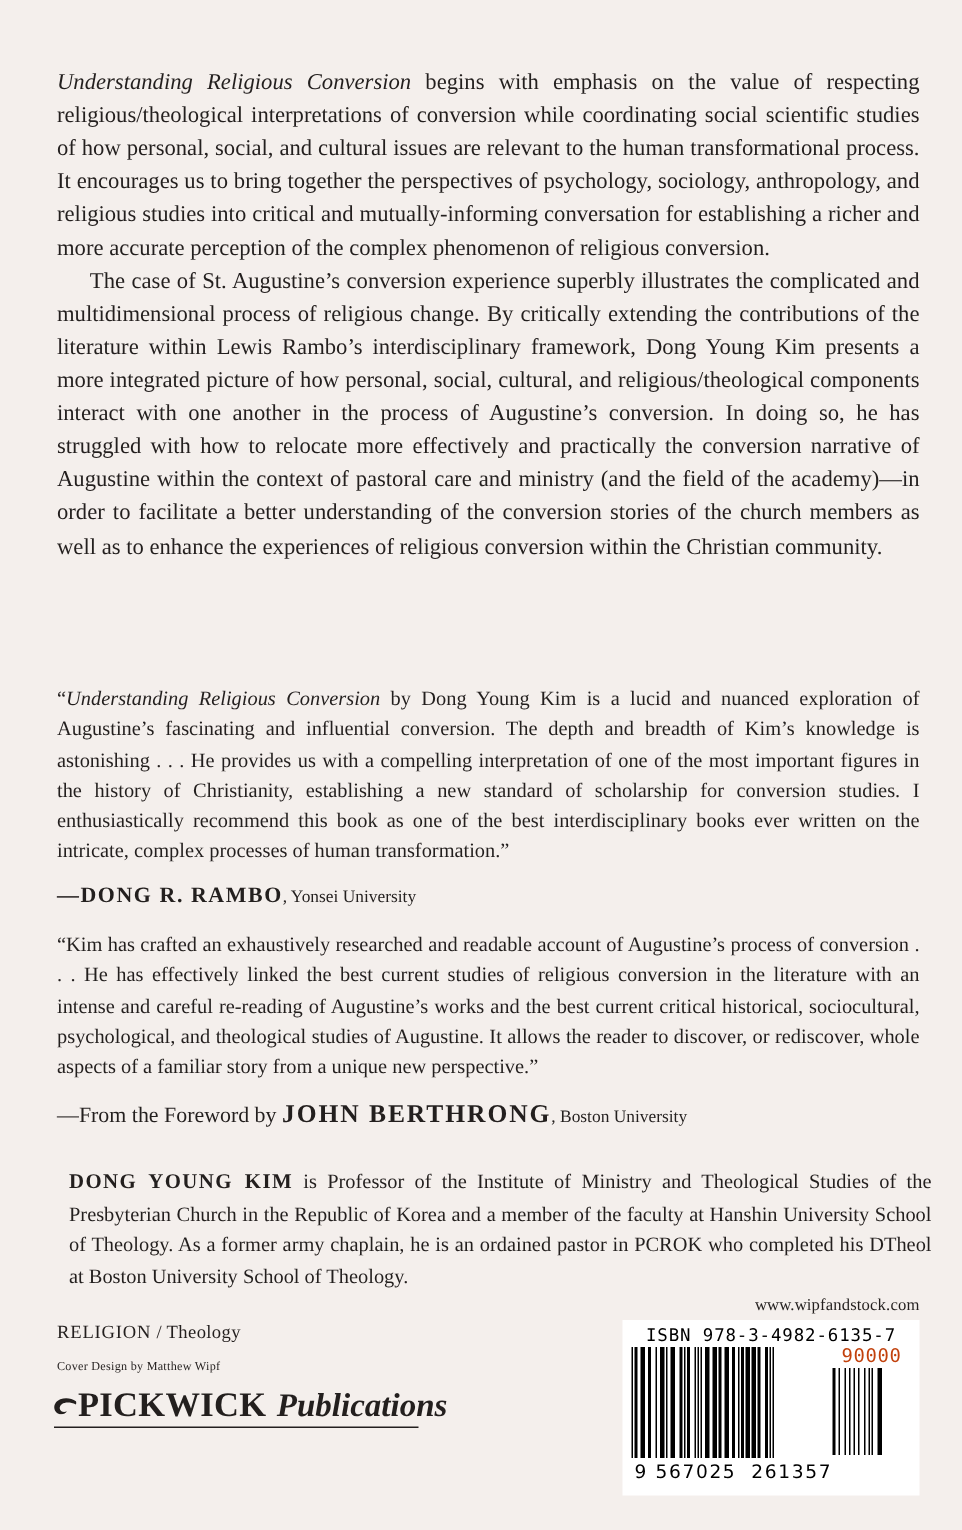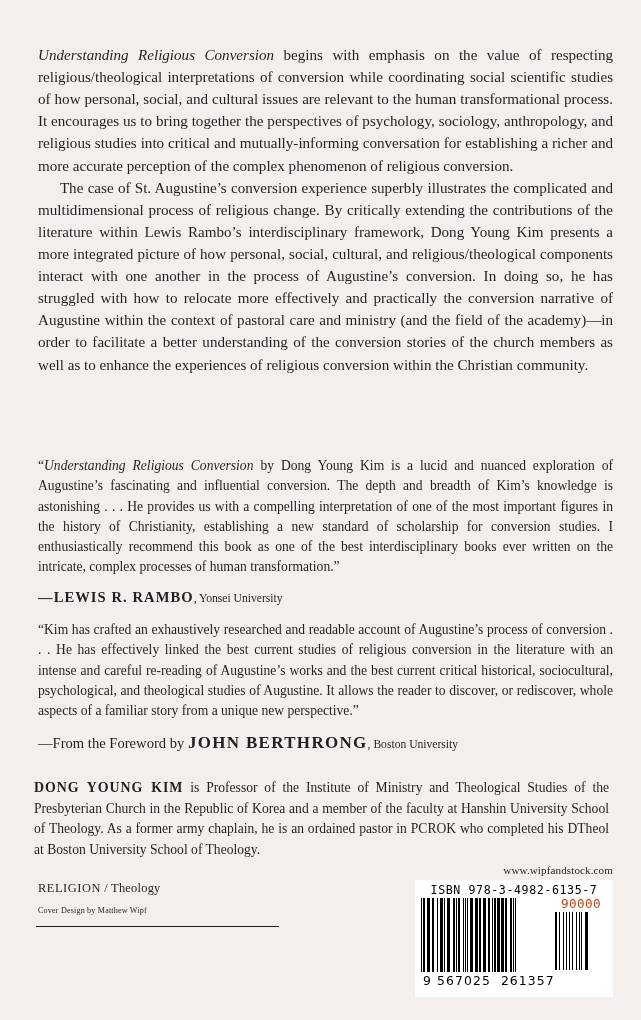--- a/index.html
+++ b/index.html
@@ -74,21 +74,21 @@
     font-size: 17px;
     letter-spacing: 1.3px;
   }
   .attrib .affil {
     font-size: 11.6px;
   }
 
   
   .bio {
     position: absolute;
-    left: 34px;
+    left: 46px;
     top: 778px;
     width: 575px;
     font-size: 13.6px;
     line-height: 1.5;
     text-align: justify;
   }
   .bio .author-name {
     font-weight: bold;
     letter-spacing: 0.95px;
     font-size: 13.9px;
@@ -236,35 +236,44 @@
 
 <div class="cover">
 
   <div class="blurb">
     <p><span class="ital">Understanding Religious Conversion</span><span> begins with emphasis on the value of respecting religious/theological interpretations of conversion while coordinating social scientific studies of how personal, social, and cultural issues are relevant to the human transformational process. It encourages us to bring together the perspectives of psychology, sociology, anthropology, and religious studies into critical and mutually-informing conversation for establishing a richer and more accurate perception of the complex phenomenon of religious conversion.</span></p>
     <p>The case of St. Augustine’s conversion experience superbly illustrates the complicated and multidimensional process of religious change. By critically extending the contributions of the literature within Lewis Rambo’s interdisciplinary framework, Dong Young Kim presents a more integrated picture of how personal, social, cultural, and religious/theological components interact with one another in the process of Augustine’s conversion. In doing so, he has struggled with how to relocate more effectively and practically the conversion narrative of Augustine within the context of pastoral care and ministry (and the field of the academy)—in order to facilitate a better understanding of the conversion stories of the church members as well as to enhance the experiences of religious conversion within the Christian community.</p>
   </div>
 
   <div class="quote-block" id="quote-1">
     <p class="qtext"><span>“</span><span class="ital">Understanding Religious Conversion</span><span> by Dong Young Kim is a lucid and nuanced exploration of Augustine’s fascinating and influential conversion. The depth and breadth of Kim’s knowledge is astonishing . . . He provides us with a compelling interpretation of one of the most important figures in the history of Christianity, establishing a new standard of scholarship for conversion studies. I enthusiastically recommend this book as one of the best interdisciplinary books ever written on the intricate, complex processes of human transformation.”</span></p>
-    <div class="attrib"><span class="dash-name">—</span><span class="dash-name">LEWIS R. RAMBO</span><span class="affil">, </span><span class="affil">Yonsei University</span></div>
+    <div class="attrib"><span class="dash-name">—</span><span class="dash-name">DONG R. RAMBO</span><span class="affil">, </span><span class="affil">Yonsei University</span></div>
   </div>
 
   <div class="quote-block" id="quote-2">
     <p class="qtext"><span>“</span><span>Kim has crafted an exhaustively researched and readable account of Augustine’s process of conversion . . . He has effectively linked the best current studies of religious conversion in the literature with an intense and careful re-reading of Augustine’s works and the best current critical historical, sociocultural, psychological, and theological studies of Augustine. It allows the reader to discover, or rediscover, whole aspects of a familiar story from a unique new perspective.”</span></p>
     <div class="attrib"><span class="lead-text">—</span><span class="lead-text">From the Foreword by </span><span class="name-caps">JOHN BERTHRONG</span><span class="affil">, </span><span class="affil">Boston University</span></div>
   </div>
 
   <div class="bio"><span class="author-name">DONG YOUNG KIM</span><span> is Professor of the Institute of Ministry and Theological Studies of the Presbyterian Church in the Republic of Korea and a member of the faculty at Hanshin University School of Theology. As a former army chaplain, he is an ordained pastor in PCROK who completed his DTheol at Boston University School of Theology.</span></div>
 
   <div class="category"><span class="cat-main">RELIGION</span><span> / </span><span>Theology</span></div>
 
   <div class="designer">Cover Design by Matthew Wipf</div>
 
   <div class="imprint-wrap">
+    <div class="logo-line">
+      <span class="leaf-mark">
+        <svg viewBox="0 0 15 11" width="15" height="11" aria-hidden="true">
+          <path d="M14.6 2.2C11.8 0.1 7.6 -0.6 4.2 0.9 1.6 2 0 4.3 0.2 6.6c0.2 2.3 2.2 4.1 4.5 4.2 1.6 0.1 3.2-0.7 3.9-2C6.9 9.7 5 9.3 4.2 8 3.4 6.7 3.9 4.9 5.2 4.1 7.5 2.6 11.2 2.8 14.6 4.3 15.1 3.6 15.1 2.7 14.6 2.2Z" fill="#231f1e"></path>
+        </svg>
+      </span>
+      <span class="logo-pickwick">PICKWICK</span>
+      <span class="logo-publications">Publications</span>
+    </div>
     <hr class="imprint-rule">
   </div>
 
   <div class="website">www.wipfandstock.com</div>
 
   <div class="barcode-card">
     <div class="isbn-text">ISBN 978-3-4982-6135-7</div>
     <div class="bars-row">
       <div class="bars-main">
         <div class="bars" id="bars-main-render">

